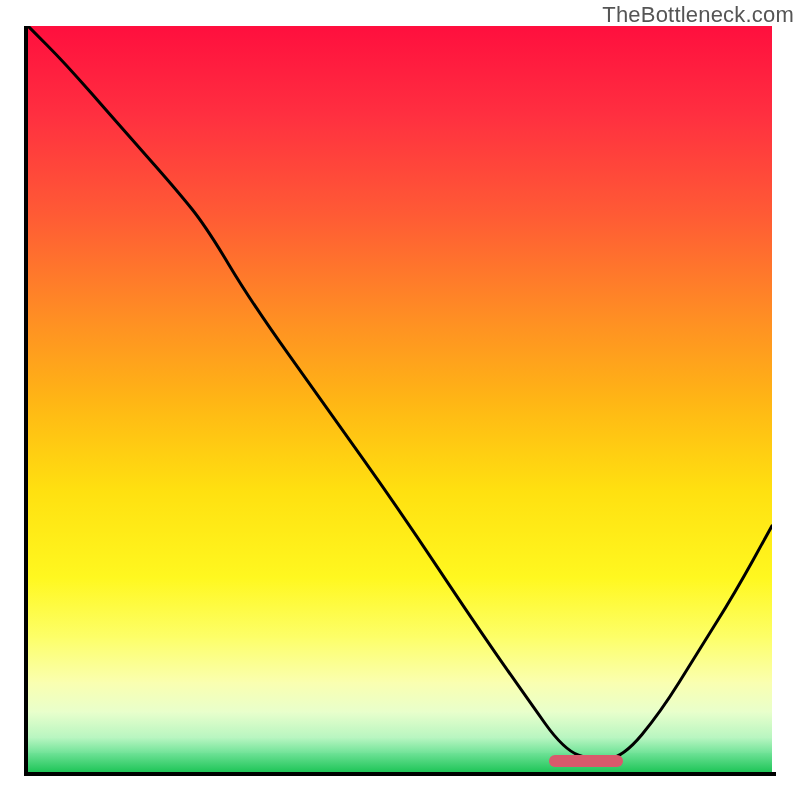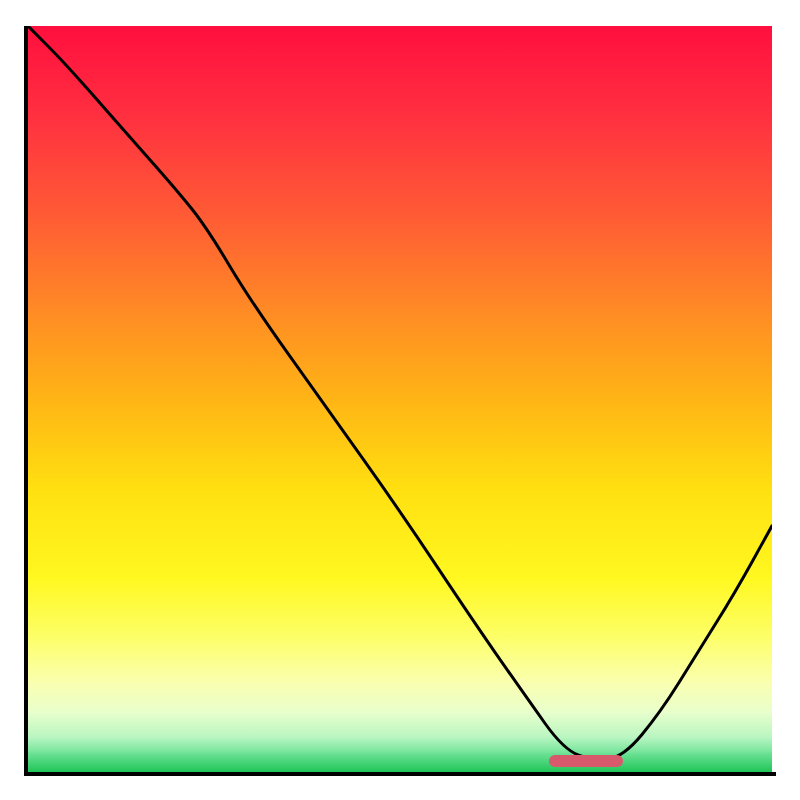--- a/index.html
+++ b/index.html
@@ -69,20 +69,21 @@
     height: 12px;
     border-radius: 6px;
     background: #d9596c;
   }
 </style>
 </head>
 <body>
 
 <div class="frame">
 
+  <div class="watermark">TheBottleneck.com</div>
 
   <div class="plot-area">
 
     <div class="grad" style="top: 0px; height: 90.52px; background: linear-gradient(rgb(255, 15, 62), rgb(255, 48, 64));"></div>
       <div class="grad" style="top: 89.52px; height: 97.98px; background: linear-gradient(rgb(255, 48, 64), rgb(255, 90, 53));"></div>
       <div class="grad" style="top: 186.5px; height: 97.98px; background: linear-gradient(rgb(255, 90, 53), rgb(255, 138, 37));"></div>
       <div class="grad" style="top: 283.48px; height: 90.52px; background: linear-gradient(rgb(255, 138, 37), rgb(255, 181, 21));"></div>
       <div class="grad" style="top: 373px; height: 90.52px; background: linear-gradient(rgb(255, 181, 21), rgb(255, 224, 16));"></div>
       <div class="grad" style="top: 462.52px; height: 90.52px; background: linear-gradient(rgb(255, 224, 16), rgb(255, 248, 32));"></div>
       <div class="grad" style="top: 552.04px; height: 60.68px; background: linear-gradient(rgb(255, 248, 32), rgb(253, 255, 106));"></div>

